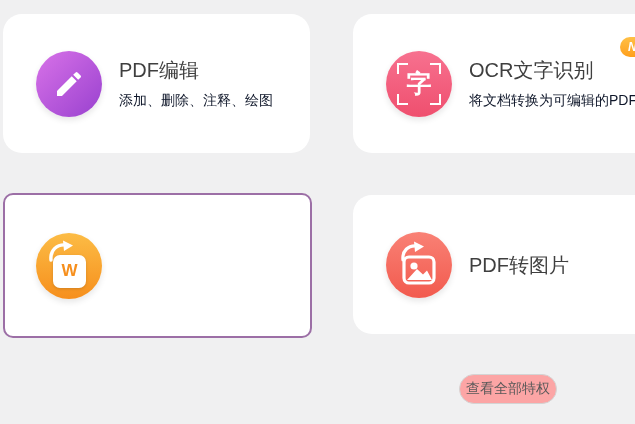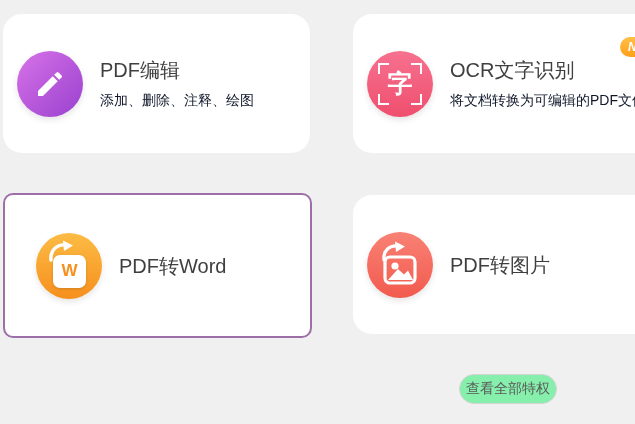--- a/index.html
+++ b/index.html
@@ -12,21 +12,21 @@
     width:635px;height:424px;
     background:#f0f0f1;
     overflow:hidden;
   }
   .card{
     position:absolute;
     background:#ffffff;
     border-radius:19px;
     display:flex;
     align-items:center;
-    padding-left:14px;
+    padding-left:33px;
     box-sizing:border-box;
     cursor:pointer;
   }
   .card-tl{left:3px;top:14px;width:307px;height:139px;}
   .card-tr{left:353px;top:14px;width:330px;height:139px;}
   .card-bl{left:3px;top:193px;width:309px;height:145px;border:2px solid #9c6fa6;border-radius:10px;padding-left:31px;}
   .card-br{left:353px;top:195px;width:330px;height:139px;}
   .circle{
     width:66px;height:66px;border-radius:50%;
     flex:0 0 66px;
@@ -74,21 +74,21 @@
     background:linear-gradient(180deg,#ffc046,#ff9f1c);
     color:#ffffff;font-size:12px;font-weight:bold;font-style:italic;
     padding:4px 10px 4px 8px;border-radius:10px;
     line-height:12px;
   }
   
   .view-all-btn{
     position:absolute;left:459px;top:374px;
     width:98px;height:30px;
     border:1px solid #d4d4d4;border-radius:15px;
-    background:#86efac;
+    background:#fca5a5;
     color:#595959;font-size:14px;
     display:flex;align-items:center;justify-content:center;
     box-sizing:border-box;
     cursor:pointer;
     font-family:Liberation Sans, sans-serif;
   }
 </style>
 </head>
 <body>
 
@@ -124,21 +124,20 @@
 
   <div class="card card-bl">
     <div class="circle circle-orange">
       <svg class="arrow-svg" width="30" height="22" viewBox="0 0 30 22">
         <path d="M5 20 C4 10, 11 4, 20 5" stroke="#ffffff" stroke-width="3.4" fill="none" stroke-linecap="round"></path>
         <polygon points="17,0.5 27,5.5 18,11" fill="#ffffff"></polygon>
       </svg>
       <div class="w-square">W</div>
     </div>
     <div class="txt">
-      <div class="title">PDF转Word</div>
     </div>
   </div>
 
   <div class="card card-br">
     <div class="circle circle-coral">
       <svg class="img-svg" width="48" height="50" viewBox="0 0 48 50">
         <path d="M8 20 C7 11, 13 5, 22 6" stroke="#ffffff" stroke-width="3.2" fill="none" stroke-linecap="round"></path>
         <polygon points="19,1.5 29,6.5 20,12" fill="#ffffff"></polygon>
         <rect x="9" y="17" width="30" height="26" rx="5" fill="none" stroke="#ffffff" stroke-width="3.2"></rect>
         <circle cx="19" cy="26" r="3.6" fill="#ffffff"></circle>

